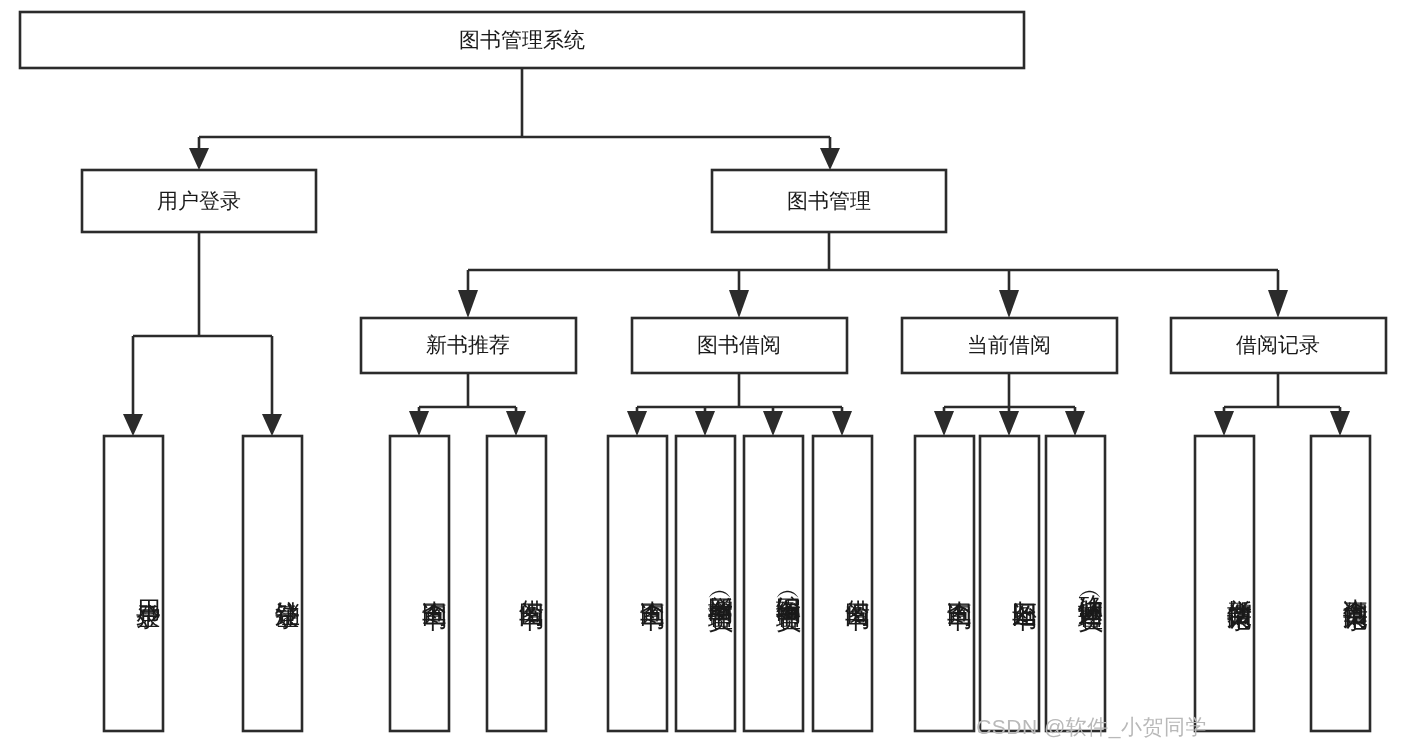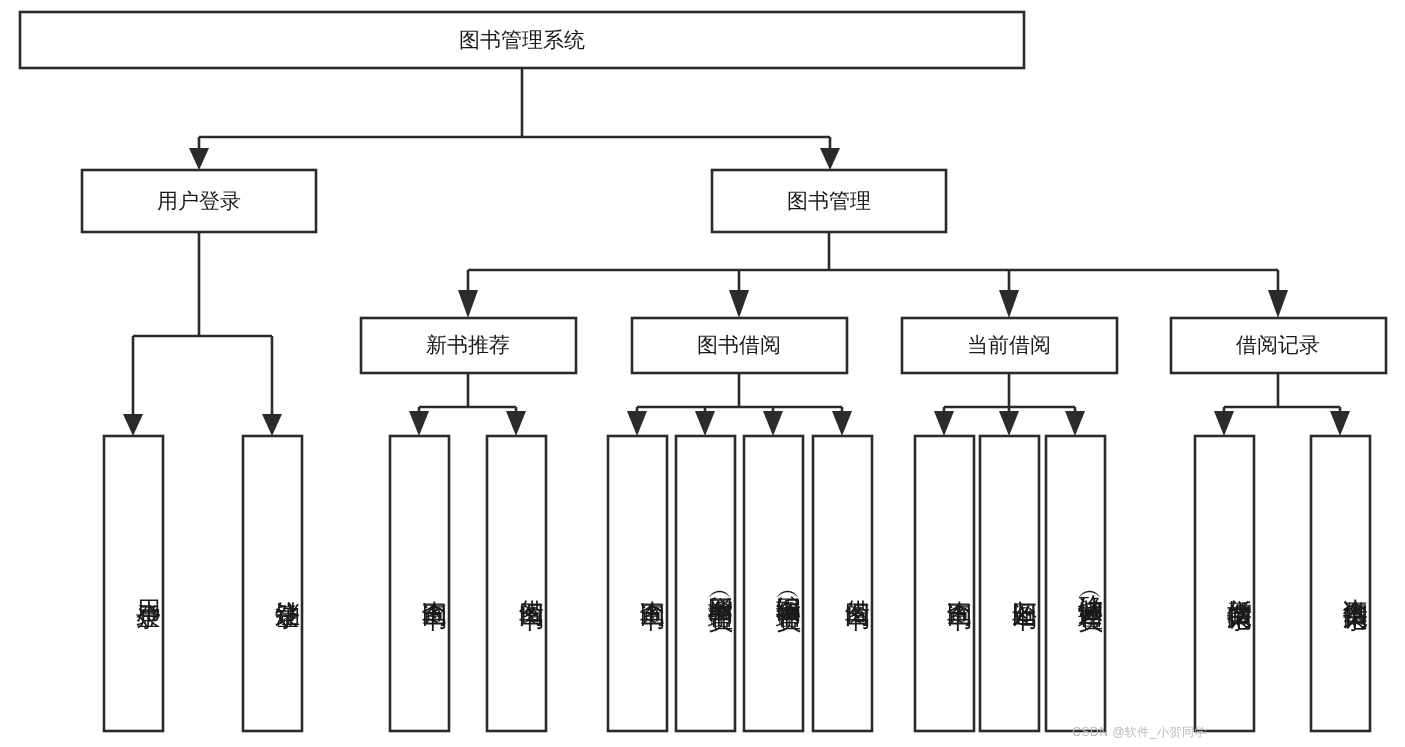--- a/index.html
+++ b/index.html
@@ -60,21 +60,21 @@
     text-align: center;
     white-space: nowrap;
     pointer-events: none;
     user-select: none;
   }
   .watermark {
     position: absolute;
     right: 10px;
     bottom: 6px;
     font-family: "Liberation Sans", "DejaVu Sans", sans-serif;
-    font-size: 12px;
+    font-size: 21px;
     color: #b9b9b9;
     letter-spacing: 0.5px;
     white-space: nowrap;
   }
 </style>
 </head>
 <body>
 
 <div id="diagram-root">
 

